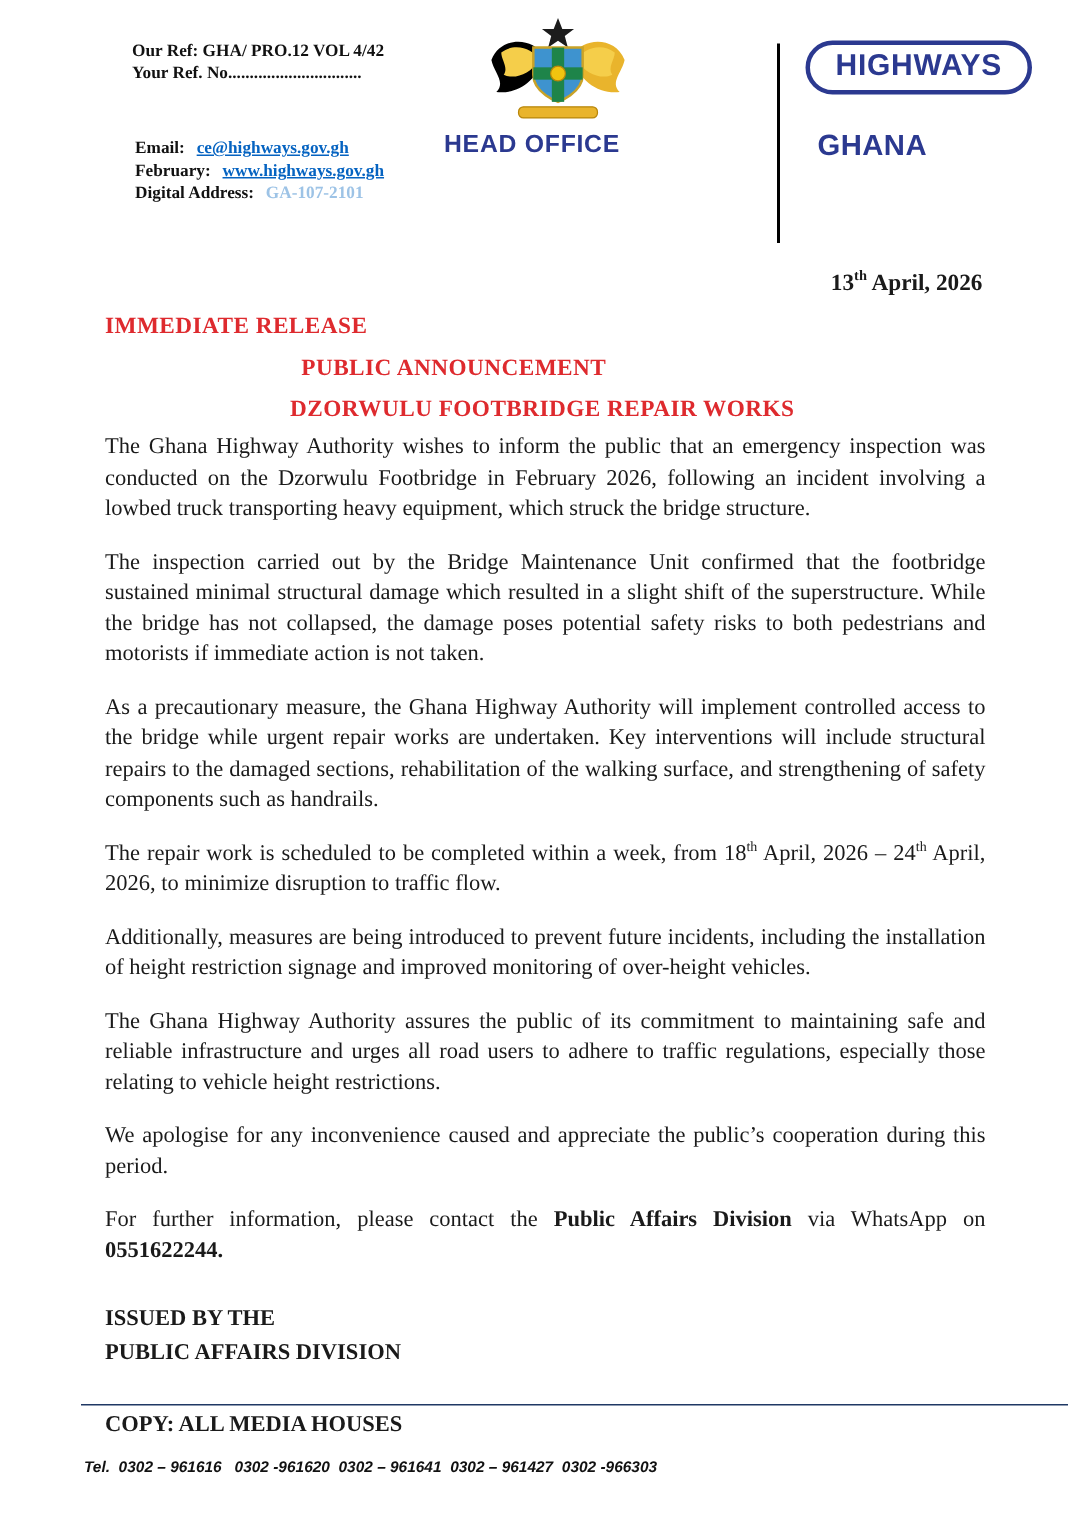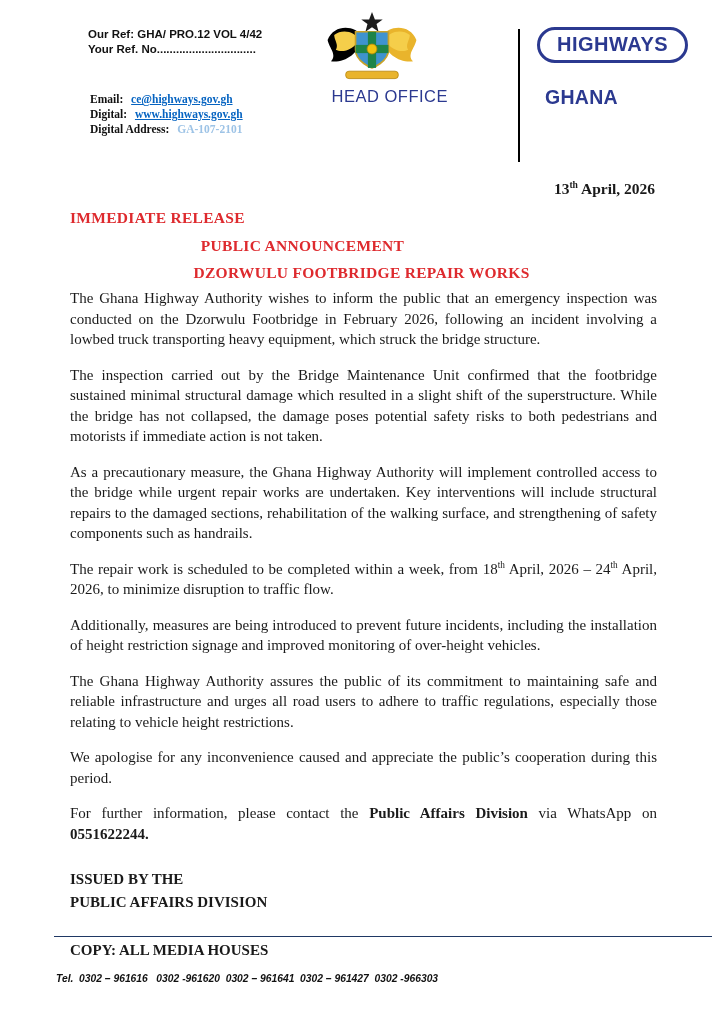--- a/index.html
+++ b/index.html
@@ -7,37 +7,37 @@
     position:relative;
     width:723px;height:1024px;
     background:#ffffff;
     font-family:"Liberation Serif", serif;
     color:#1a1a1a;
     overflow:hidden;
   }
   
   .ref-block{
     position:absolute;left:88px;top:27px;
-    font-family:Liberation Sans, sans-serif;
+    font-family:Liberation Serif, serif;
     font-weight:bold;font-size:11.5px;line-height:14.5px;color:#111;
   }
   .contact-block{
     position:absolute;left:90px;top:92px;
     font-family:Liberation Serif, serif;
     font-weight:bold;font-size:11.5px;line-height:15px;color:#111;
   }
   .contact-row .clabel{display:inline-block;margin-right:5px;}
   .link{color:var(--link-blue);text-decoration:underline;cursor:pointer;}
   .digital-value{color:var(--light-blue);}
   .arms-wrap{position:absolute;left:318px;top:12px;width:108px;text-align:center;}
   .head-office{
     position:absolute;left:296px;top:87px;width:152px;
-    text-align:right;
+    text-align:left;
     font-family:"Liberation Sans", sans-serif;
-    font-weight:normal;font-size:16.5px;letter-spacing:0.5px;
+    font-weight:bold;font-size:16.5px;letter-spacing:0.5px;
     color:var(--brand-blue);
   }
   .divider{position:absolute;left:518px;top:29px;width:2px;height:133px;background:#000;}
   .badge{
     position:absolute;left:537px;top:27px;
     display:inline-block;
     border:3.5px solid var(--brand-blue);
     border-radius:26px;
     padding:3px 17px 4px 17px;
     font-family:"Liberation Sans", sans-serif;
@@ -94,21 +94,21 @@
   <div class="ref-block">
     <div>Our Ref: GHA/ PRO.12 VOL 4/42</div>
     <div>Your Ref. No...............................</div>
   </div>
 
   <div class="contact-block">
     <div class="contact-row">
       <span class="clabel">Email:</span><span> </span><a class="link">ce@highways.gov.gh</a>
     </div>
     <div class="contact-row">
-      <span class="clabel">Digital:</span><span> </span><a class="link">www.highways.gov.gh</a>
+      <span class="clabel">February:</span><span> </span><a class="link">www.highways.gov.gh</a>
     </div>
     <div class="contact-row">
       <span class="clabel">Digital Address:</span><span> </span><span class="digital-value">GA-107-2101</span>
     </div>
   </div>
 
   <div class="arms-wrap">
     <svg width="100" height="74" viewBox="0 0 120 90" xmlns="http://www.w3.org/2000/svg">
 
       <polygon points="60,0 63.5,9 73,9 65.5,14.5 68,24 60,18.5 52,24 54.5,14.5 47,9 56.5,9" fill="#1c1c1c"></polygon>

